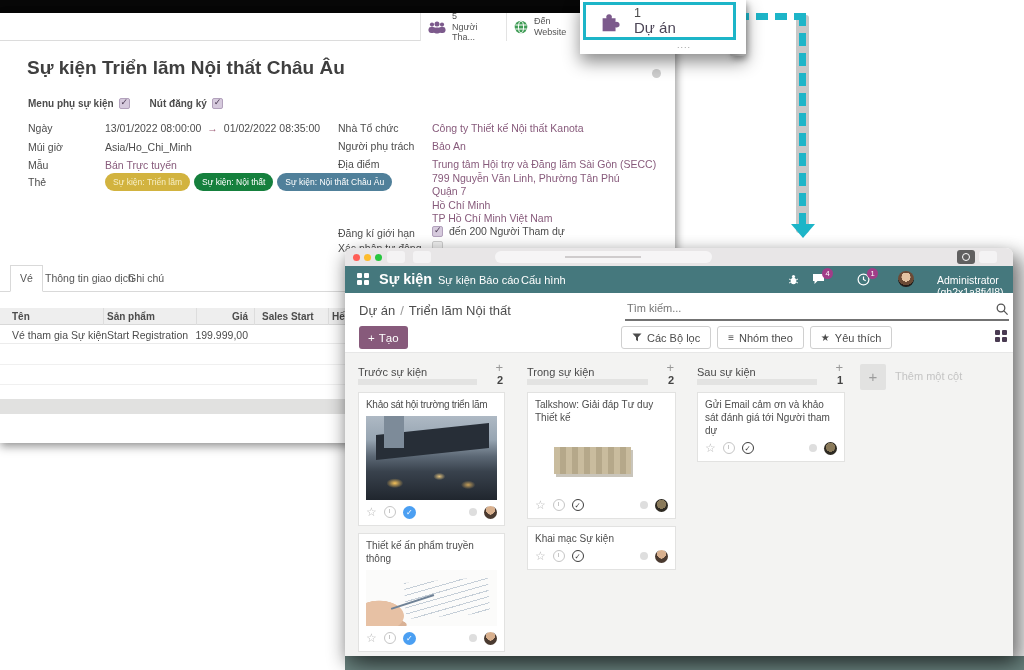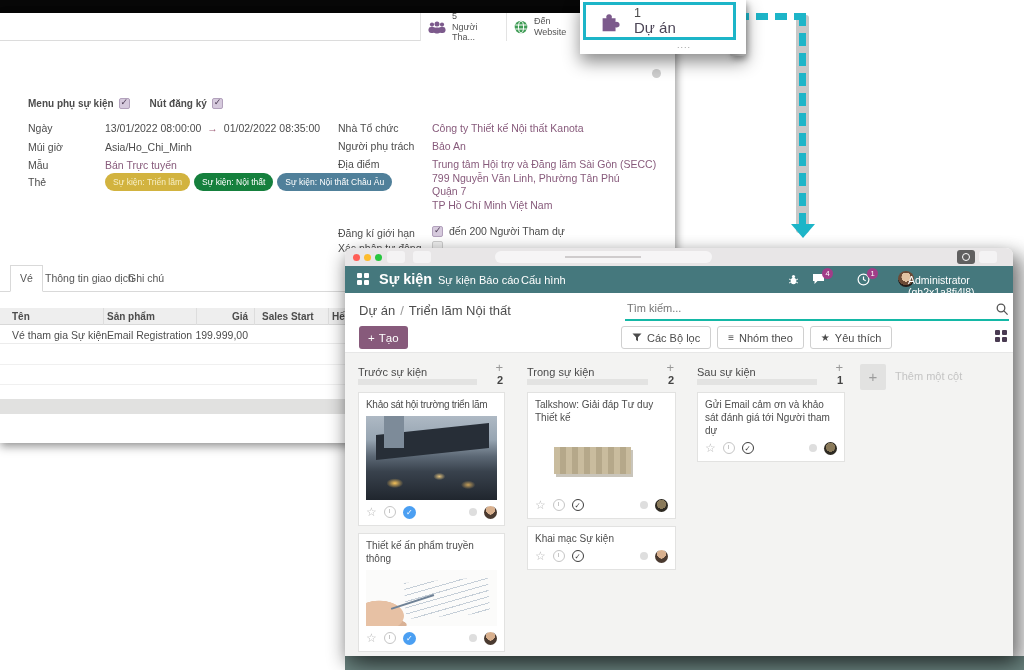--- a/index.html
+++ b/index.html
@@ -78,25 +78,25 @@
   .navbar{position:absolute;left:0;top:18px;width:100%;height:27px;background:#45787d;}
   .apps-ico{position:absolute;left:12px;top:7px;width:13px;height:13px;display:grid;grid-template-columns:5px 5px;grid-template-rows:5px 5px;gap:2px;cursor:pointer;}
   .apps-ico span{background:#fff;border-radius:1px;}
   .brand{position:absolute;left:34px;top:5px;font-size:14.5px;font-weight:bold;color:#fff;cursor:pointer;}
   .menu-item{position:absolute;top:8px;font-size:11px;color:#fff;cursor:pointer;}
   .nav-ico{position:absolute;top:7px;cursor:pointer;}
   .badge{position:absolute;top:2px;width:11px;height:11px;border-radius:50%;background:#a13d88;color:#fff;
         font-size:7.5px;text-align:center;line-height:11px;cursor:pointer;}
   .nav-avatar{position:absolute;left:553px;top:5px;width:16px;height:16px;border-radius:50%;cursor:pointer;
         background:radial-gradient(circle at 50% 38%,#e3c3a2 0 35%,#6b4a35 36% 62%,#221c19 63%);}
-  .nav-user{position:absolute;left:563px;top:8px;font-size:10.5px;color:#fff;cursor:pointer;}
+  .nav-user{position:absolute;left:592px;top:8px;font-size:10.5px;color:#fff;cursor:pointer;}
   .cpanel{position:absolute;left:0;top:45px;width:100%;height:60px;background:#fff;border-bottom:1px solid #e7e7e7;}
   .breadcrumb{position:absolute;left:14px;top:10px;font-size:13px;color:#4d4d4d;}
   .breadcrumb .sep{color:#9a9a9a;padding:0 5px;}
-  .searchbar{position:absolute;left:280px;top:4px;width:384px;height:24px;border-bottom:2px solid #14b8a6;}
+  .searchbar{position:absolute;left:280px;top:4px;width:384px;height:24px;border-bottom:2px solid #737373;}
   .searchbar input{border:none;outline:none;width:350px;font-size:11px;color:#555;background:transparent;padding:5px 0 0 2px;}
   .mag{position:absolute;right:0;top:6px;}
   .btn-create{position:absolute;left:14px;top:33px;height:23px;padding:0 9px;background:#875a7b;color:#fff;
         border:none;border-radius:3px;font-size:11.5px;display:flex;align-items:center;gap:4px;cursor:pointer;}
   .fgroup{position:absolute;left:276px;top:33px;display:flex;gap:6px;}
   .fbtn{height:23px;padding:0 10px;background:#fff;border:1px solid #d0d0d0;border-radius:3px;font-size:11px;
         color:#4c4c4c;display:flex;align-items:center;gap:5px;cursor:pointer;}
   .fbtn .glyph{font-size:10px;}
   .kswitch{position:absolute;left:650px;top:37px;width:13px;height:13px;display:grid;grid-template-columns:5px 5px;grid-template-rows:5px 5px;gap:2px;cursor:pointer;}
   .kswitch span{background:#4a3b52;border-radius:1px;}
@@ -193,20 +193,21 @@
             </svg>
           </span>
           <span class="stat-txt">
             <div>Đến</div>
             <div>Website</div>
           </span>
         </div>
       </div>
     </div>
 
+    <div class="w1-title">Sự kiện Triển lãm Nội thất Châu Âu</div>
     <div class="w1-dot"></div>
 
     <div class="toggles">
       <span class="toggle">
         <span>Menu phụ sự kiện</span>
         <span class="cb checked"></span>
       </span>
       <span class="toggle">
         <span>Nút đăng ký</span>
         <span class="cb checked"></span>
@@ -230,20 +231,21 @@
 
     <div class="frow flabel" style="left:338px;top:109px;">Nhà Tổ chức</div>
     <div class="frow purple" style="left:432px;top:109px;">Công ty Thiết kế Nội thất Kanota</div>
     <div class="frow flabel" style="left:338px;top:127px;">Người phụ trách</div>
     <div class="frow purple" style="left:432px;top:127px;">Bảo An</div>
     <div class="frow flabel" style="left:338px;top:145px;">Địa điểm</div>
     <div class="frow purple venue" style="left:432px;top:145px;">
       <div>Trung tâm Hội trợ và Đăng lãm Sài Gòn (SECC)</div>
       <div>799 Nguyễn Văn Linh, Phường Tân Phú</div>
       <div>Quận 7</div>
+      <div>Hồ Chí Minh</div>
       <div>TP Hồ Chí Minh Việt Nam</div>
     </div>
     <div class="frow flabel" style="left:338px;top:214px;">Đăng kí giới hạn</div>
     <div class="frow" style="left:432px;top:212px;display:flex;align-items:center;gap:6px;">
       <span class="cb checked"></span>
       <span>đến 200 Người Tham dự</span>
     </div>
     <div class="frow flabel" style="left:338px;top:229px;">Xác nhận tự động</div>
     <div class="frow" style="left:432px;top:228px;">
       <span class="cb empty"></span>
@@ -261,21 +263,21 @@
       <span class="th" style="left:220px;width:28px;text-align:right;">Giá</span>
       <span class="th" style="left:262px;">Sales Start</span>
       <span class="th" style="left:332px;">Hết m</span>
       <span class="colsep" style="left:103px;"></span>
         <span class="colsep" style="left:196px;"></span>
       <span class="colsep" style="left:254px;"></span>
         <span class="colsep" style="left:328px;"></span>
     </div>
     <div class="w1-row">
       <span class="td" style="left:12px;">Vé tham gia Sự kiện</span>
-      <span class="td" style="left:107px;">Email Registration</span>
+      <span class="td" style="left:107px;">Start Registration</span>
       <span class="td" style="left:180px;width:68px;text-align:right;">199.999,00</span>
     </div>
     <div class="rline" style="top:351px;"></div>
     <div class="rline" style="top:371px;"></div>
     <div class="grayband"></div>
   </div>
 
   <div class="frag"></div>
   <div class="dash-rod"></div>
   <div class="dash-h"></div>

